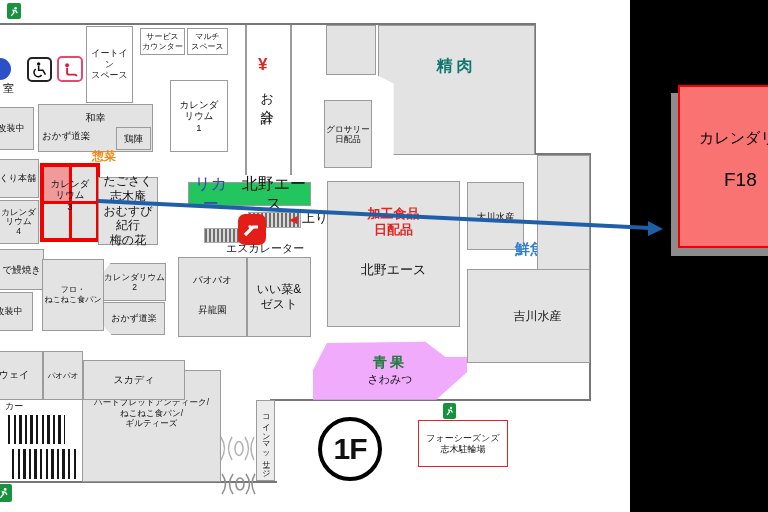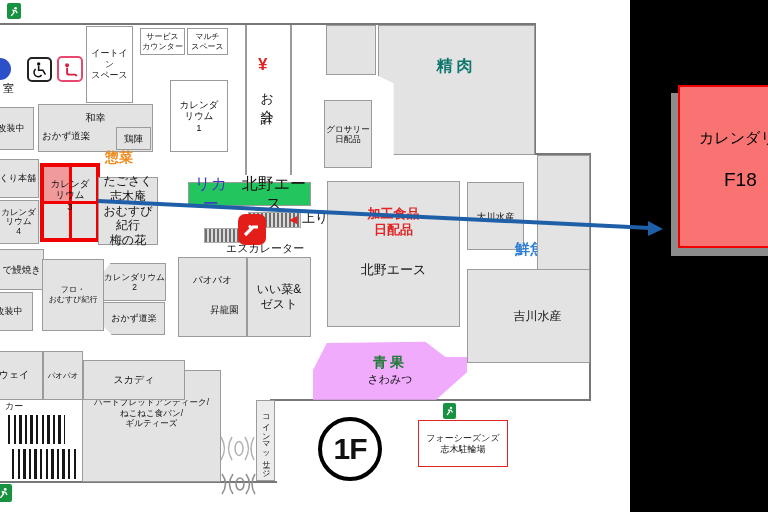--- a/index.html
+++ b/index.html
@@ -77,21 +77,21 @@
 <div class="lbl" style="left:258px;top:55px;font-size:17px;font-weight:bold;color:#e02424;">¥</div>
 <div class="lbl vtx" style="left:259px;top:84px;font-size:13px;">お会計</div>
 
 <div class="bx" style="left:326px;top:25px;width:50px;height:50px;"></div>
 <div class="bx" style="left:378px;top:25px;width:157px;height:130px;clip-path:polygon(0 0,100% 0,100% 100%,10% 100%,10% 45%,0 39%);">
   <span class="abs" style="left:0;top:30px;width:100%;font-size:16px;font-weight:bold;color:#0f766e;letter-spacing:4px;">精肉</span>
 </div>
 <div class="bx pre" style="left:324px;top:100px;width:48px;height:68px;font-size:8.5px;">グロサリー
 日配品</div>
 
-<div class="lbl" style="left:105px;top:149px;font-size:14px;font-weight:bold;color:#ef8a1a;">惣菜</div>
+<div class="lbl" style="left:92px;top:149px;font-size:12px;font-weight:bold;color:#ef8a1a;">惣菜</div>
 <div class="bx" style="left:-32px;top:159px;width:71px;height:39px;justify-content:flex-end;padding-right:2px;">づくり本舗</div>
 <div class="bx pre" style="left:-32px;top:200px;width:71px;height:44px;font-size:8.5px;line-height:1.1;justify-content:flex-end;padding-right:2px;">カレンダ
 リウム
 4</div>
 
 <div class="redgrid" style="left:40px;top:163px;width:60px;height:79px;">
   <div class="cell hl"></div>
   <div class="cell"></div>
   <div class="cell"></div>
   <div class="cell"></div>
@@ -129,27 +129,27 @@
 </div>
 
 <div class="bx" style="left:467px;top:182px;width:57px;height:68px;font-size:9.5px;align-items:flex-start;padding-top:28px;">大川水産</div>
 <div class="lbl" style="left:515px;top:240px;font-size:15px;font-weight:bold;color:#2f7fd6;">鮮魚</div>
 <div class="bx" style="left:537px;top:155px;width:53px;height:116px;border-bottom:none;"></div>
 <div class="bx" style="left:467px;top:269px;width:123px;height:94px;font-size:12px;padding-left:18px;">吉川水産</div>
 
 <div class="bx" style="left:-32px;top:249px;width:76px;height:41px;font-size:9.5px;justify-content:flex-end;padding-right:2px;">で鰻焼き</div>
 <div class="bx" style="left:-15px;top:292px;width:48px;height:39px;">改装中</div>
 <div class="bx pre" style="left:42px;top:259px;width:62px;height:72px;font-size:8px;">フロ・
-おむすび紀行</div>
+ねこねこ食パン</div>
 <div class="bx pre" style="left:103px;top:263px;width:63px;height:38px;font-size:8.5px;clip-path:polygon(12% 0,100% 0,100% 100%,0 100%,0 25%);">カレンダリウム
 2</div>
 <div class="bx" style="left:103px;top:302px;width:62px;height:33px;font-size:9px;clip-path:polygon(0 0,100% 0,100% 100%,14% 100%,0 72%);">おかず道楽</div>
 <div class="bx" style="left:178px;top:257px;width:69px;height:80px;">
   <span class="abs" style="left:0;top:16px;width:100%;font-size:9.5px;">パオパオ</span>
-  <span class="abs" style="left:0;top:46px;width:100%;font-size:9.5px;margin-left:12px;">昇龍園</span>
+  <span class="abs" style="left:0;top:46px;width:100%;font-size:9.5px;">昇龍園</span>
 </div>
 <div class="bx pre" style="left:247px;top:257px;width:64px;height:80px;font-size:12px;">いい菜&amp;
 ゼスト</div>
 
 <div class="bx" style="left:313px;top:340px;width:154px;height:61px;border:none;background:#f0abfc;clip-path:polygon(9% 5%,73% 3%,86% 28%,100% 28%,100% 53%,80% 98%,0 98%,0 49%);">
   <div>
     <div style="font-size:14px;font-weight:bold;color:#1f7a38;letter-spacing:3px;">青果</div>
     <div style="font-size:11px;margin-top:2px;">さわみつ</div>
   </div>
 </div>

